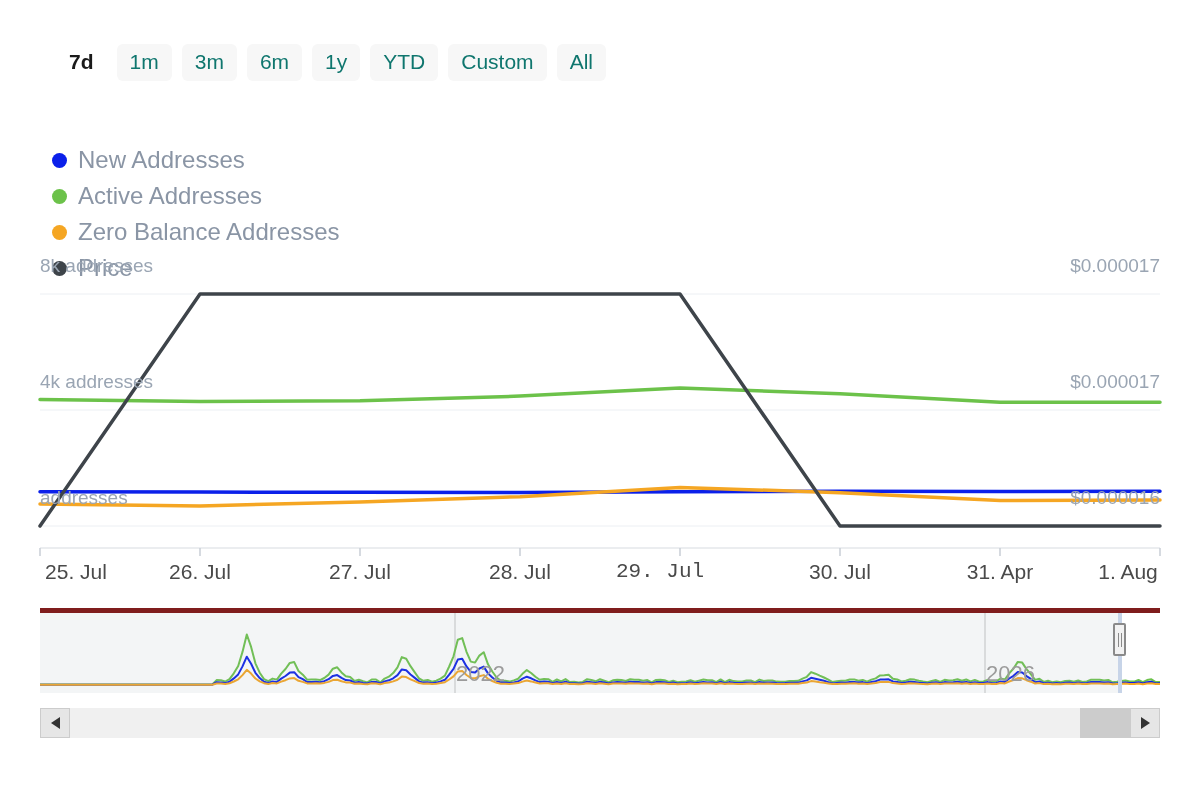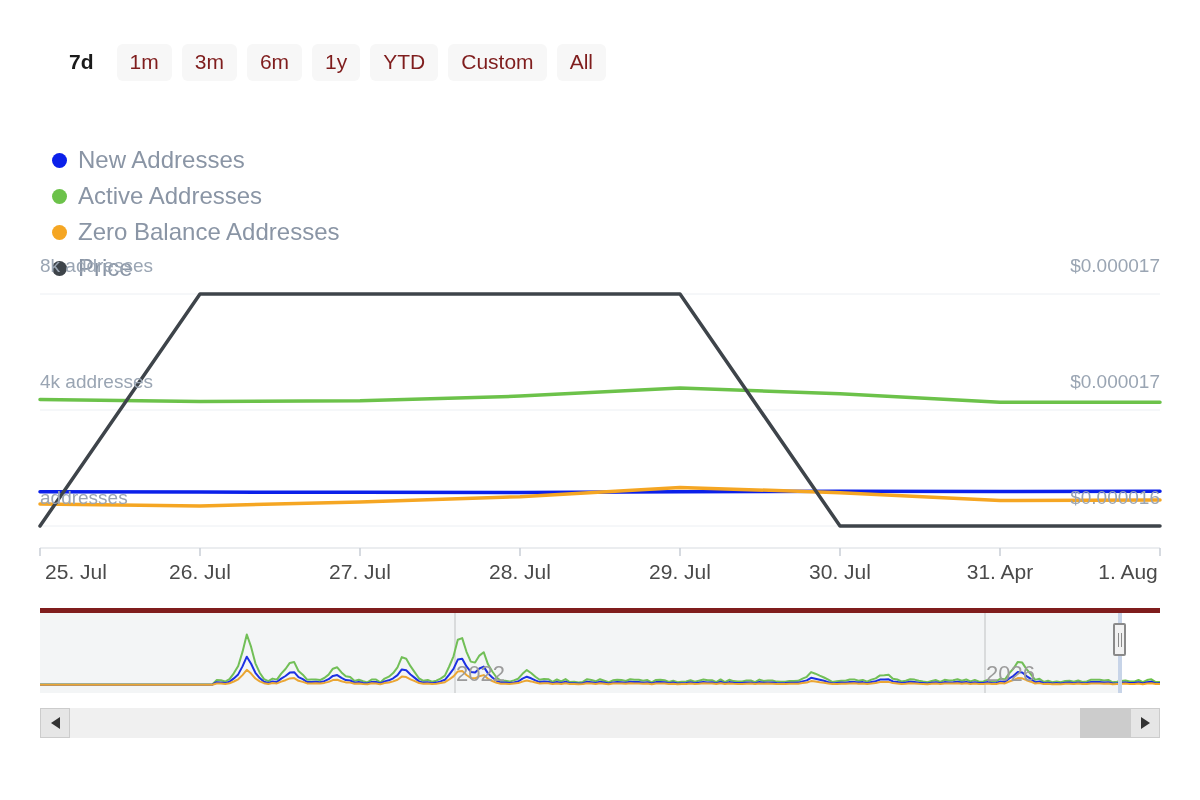--- a/index.html
+++ b/index.html
@@ -12,21 +12,21 @@
   }
 
   #app { position: relative; width: 1200px; height: 800px; background:#fff; }
 
   
   .range-bar {
     position: absolute; left: 56px; top: 44px;
     display: flex; align-items: center; gap: 10px;
   }
   .range-btn {
-    font-size: 21px; color: #7f1d1d;
+    font-size: 21px; color: #0f766e;
     padding: 7px 13px 9px 13px;
     border-radius: 6px; background: #f7f7f7;
     line-height: 1; white-space: nowrap; cursor: pointer;
     border: none;
     font-family: "Liberation Sans", sans-serif;
   }
   .range-btn.active {
     background: #ffffff; color: #1a1a1a; font-weight: bold;
   }
 
@@ -212,21 +212,21 @@
           <line x1="840" x2="840" y1="0" y2="8" stroke="#c8ced6" stroke-width="1.5"></line>
           <line x1="1000" x2="1000" y1="0" y2="8" stroke="#c8ced6" stroke-width="1.5"></line>
           <line x1="1160" x2="1160" y1="0" y2="8" stroke="#c8ced6" stroke-width="1.5"></line>
         </g>
     </svg>
     <div id="xlabels">
         <div class="xtick-label" style="left: 76px;">25. Jul</div>
         <div class="xtick-label" style="left: 200px;">26. Jul</div>
         <div class="xtick-label" style="left: 360px;">27. Jul</div>
         <div class="xtick-label" style="left: 520px;">28. Jul</div>
-        <div class="xtick-label" style="left: 680px;">29. Jul</div>
+        <div class="xtick-label" style="left: 660px; font-family: Liberation Mono, monospace;">29. Jul</div>
         <div class="xtick-label" style="left: 840px;">30. Jul</div>
         <div class="xtick-label" style="left: 1000px;">31. Apr</div>
         <div class="xtick-label" style="left: 1128px;">1. Aug</div>
       </div>
   </div>
 
   <div class="navigator">
     <svg class="nav-svg" width="1120" height="80">
       <line x1="415" y1="0" x2="415" y2="80" stroke="#e2e2e2" stroke-width="2"></line>
       <line x1="945" y1="0" x2="945" y2="80" stroke="#e2e2e2" stroke-width="2"></line>

